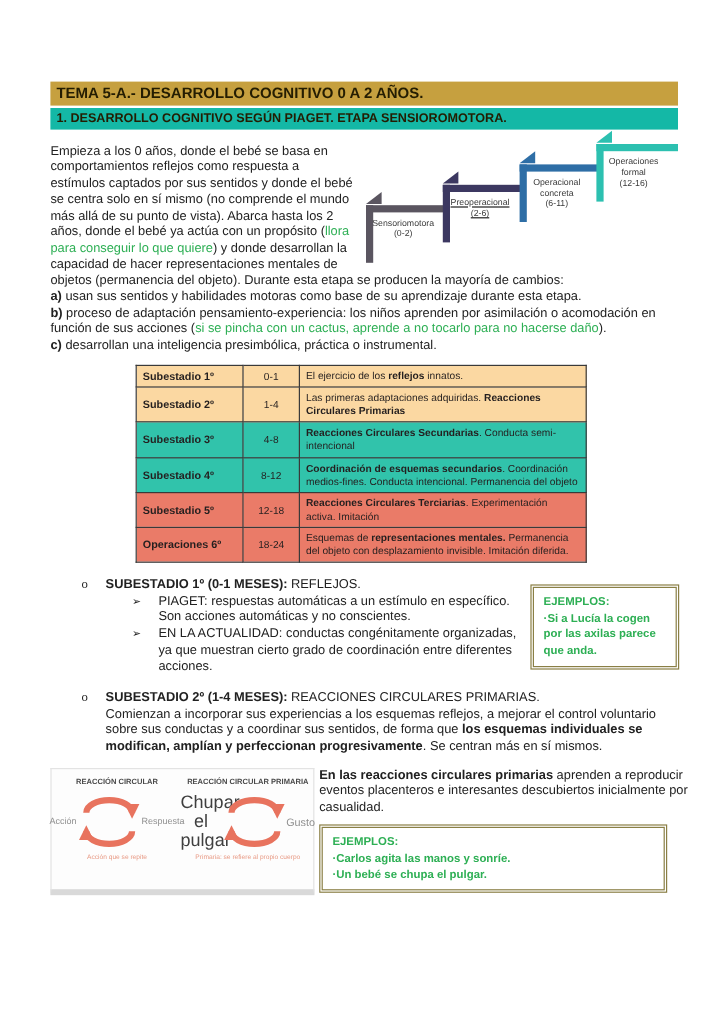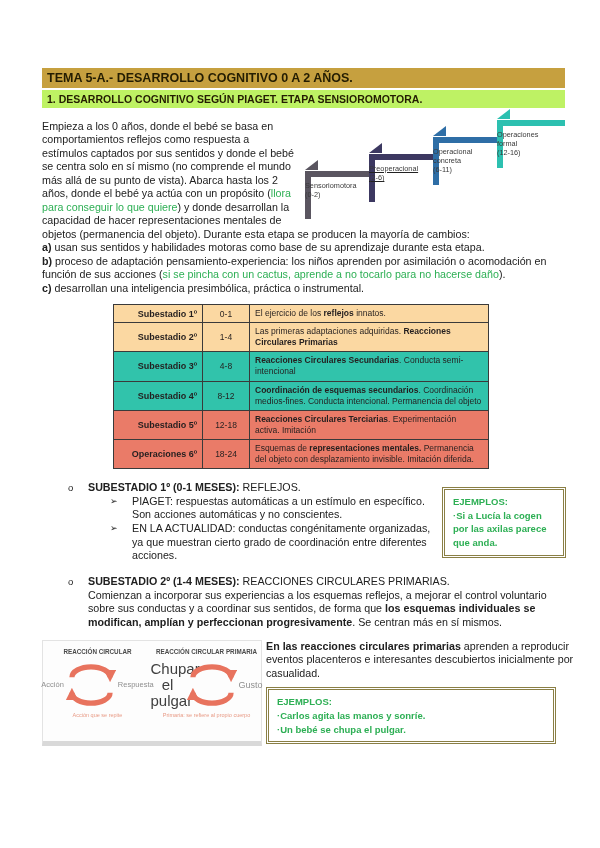--- a/index.html
+++ b/index.html
@@ -1,47 +1,47 @@
 <!DOCTYPE html>
 <html><head>
 <meta charset="utf-8">
 <style>
   html,body{margin:0;padding:0;}
   body{width:600px;height:848px;background:#ffffff;font-family:"Liberation Sans",sans-serif;color:#212121;}
   .page{position:relative;width:600px;height:848px;box-sizing:border-box;padding:68px 17px 0 42px;overflow:hidden;}
 
   .band{box-sizing:border-box;width:523px;padding:3px 5px;font-weight:bold;}
   .band.title{background:#c6a03f;font-size:12.5px;color:#241d02;margin-bottom:2px;}
-  .band.subtitle{background:#bef264;font-size:10.5px;color:#241d02;}
+  .band.subtitle{background:#14b8a6;font-size:10.5px;color:#241d02;}
 
   .intro{margin-top:12px;font-size:10.7px;line-height:1.26;width:523px;}
   .b{font-weight:bold;}
   .g{color:#2daf54;}
 
   
   .stage-diagram{float:right;width:260px;height:94px;position:relative;margin:0 0 4px 8px;}
   .step{position:absolute;width:62px;height:42px;box-sizing:border-box;}
   .step .shape{position:absolute;left:0;top:0;width:100%;height:100%;border-top:6px solid;border-left:6px solid;}
   .step .tri{position:absolute;top:-11px;left:0;width:0;height:0;border-bottom:10px solid;border-left:13px solid transparent;}
-  .step .lbl{position:relative;padding-top:10px;width:100%;font-size:7.3px;line-height:1.25;color:#3a3a3a;}
+  .step .lbl{position:relative;padding-top:10px;width:100%;text-align:center;font-size:7.3px;line-height:1.25;color:#3a3a3a;}
   .step.s1{left:0;top:51;}
   .step.s1{left:0px;top:51px;}
   .step.s2{left:64px;top:34px;text-decoration:underline;}
   .step.s3{left:128px;top:17px;}
   .step.s4{left:192px;top:0px;}
   .s1 .shape{border-color:#5a5560;} .s1 .tri{border-bottom-color:#5a5560;}
   .s2 .shape{border-color:#3c3861;} .s2 .tri{border-bottom-color:#3c3861;}
   .s3 .shape{border-color:#2e6ea6;} .s3 .tri{border-bottom-color:#2e6ea6;}
   .s4 .shape{border-color:#2cc0b0;} .s4 .tri{border-bottom-color:#2cc0b0;}
 
   .changes{font-size:10.7px;line-height:1.26;width:523px;}
 
   table.substages{margin:9px 0 0 71px;border-collapse:collapse;width:376px;}
   table.substages td{border:1px solid #3a3a3a;padding:3px 5px;vertical-align:middle;}
-  td.c-label{width:78px;text-align:right;font-weight:bold;font-size:9px;color:#241f1f;}
+  td.c-label{width:78px;text-align:left;font-weight:bold;font-size:9px;color:#241f1f;}
   td.c-age{width:36px;text-align:center;font-size:8.5px;color:#241f1f;}
   td.c-desc{font-size:8.5px;line-height:1.3;color:#241f1f;}
   tr.ry td{background:#fbd8a2;}
   tr.rt td{background:#31c3ab;}
   tr.rs td{background:#ea7b68;}
 
   .sub-section{margin-top:12px;font-size:10.7px;line-height:1.28;}
   .li-head{display:flex;}
   .o-marker{display:inline-block;width:20px;margin-left:26px;flex:none;font-size:9.5px;padding-top:1px;}
   .arrow-li{display:flex;margin-left:68px;}

